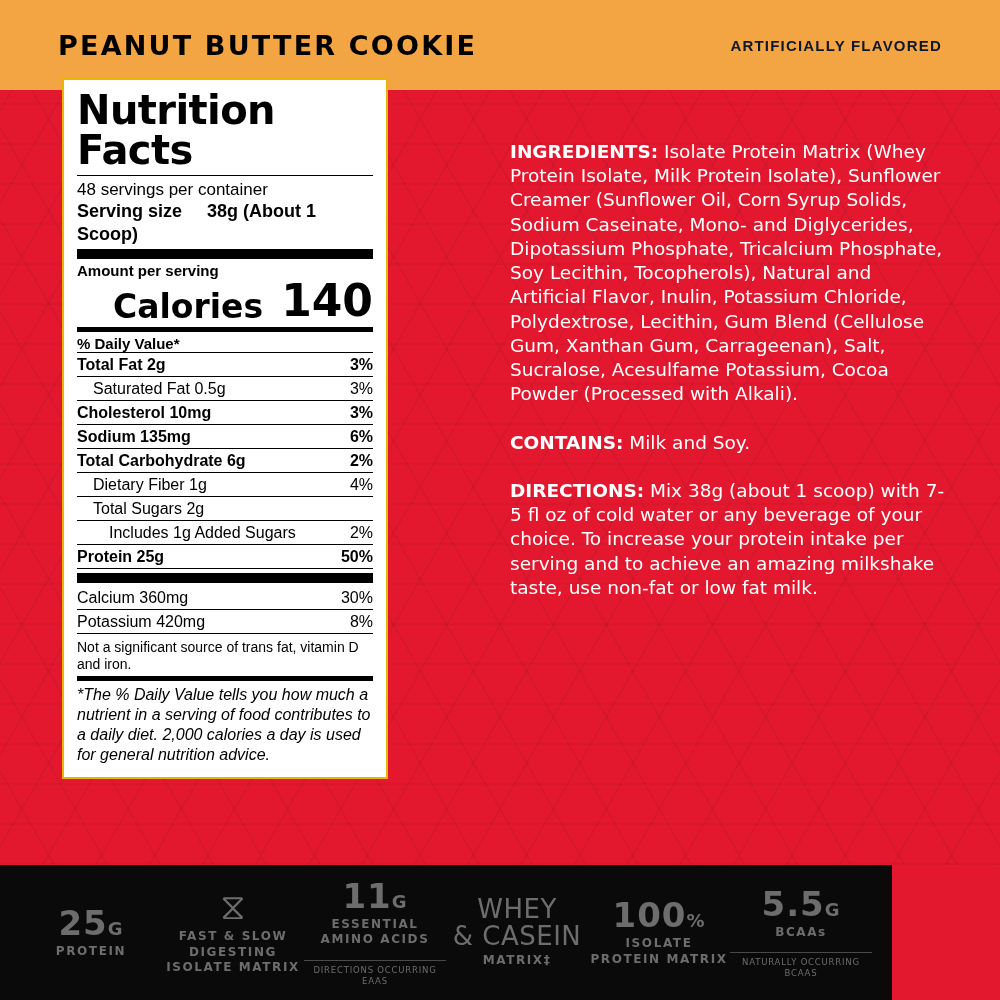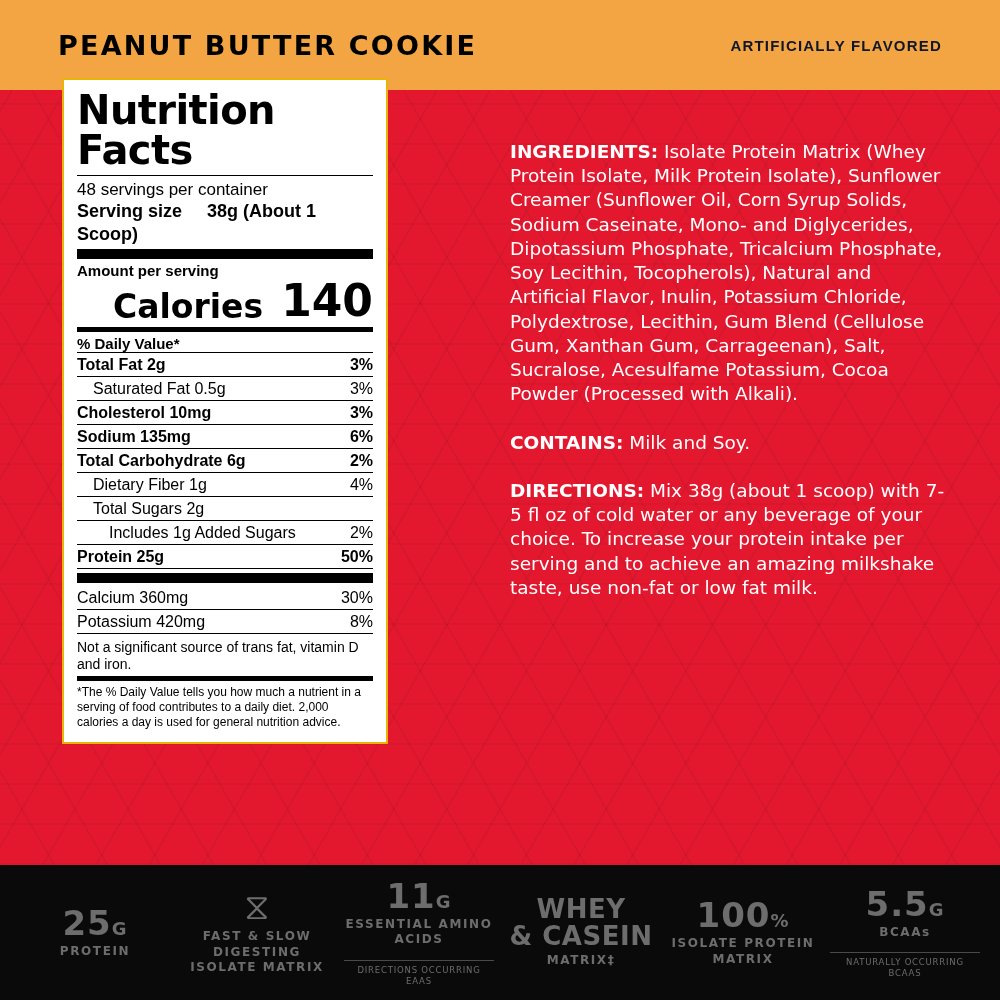--- a/index.html
+++ b/index.html
@@ -84,43 +84,42 @@
     display: flex; justify-content: space-between;
     font-size: 16px; padding: 3px 0 2px;
   }
   .nf-row.b { font-weight: bold; }
   .ind1 { padding-left: 16px; }
   .ind2 { padding-left: 32px; }
   .nf-note {
     font-size: 14px; line-height: 1.2; padding: 5px 0 3px;
   }
   .nf-foot {
-    font-size: 12px; line-height: 1.25; padding-top: 4px;
+    font-size: 16px; line-height: 1.25; padding-top: 4px; font-style: italic;
   }
   
   .txt-col {
     position: absolute;
     left: 510px; top: 140px;
     width: 435px;
     color: #fff;
     font-size: 18.5px;
     line-height: 1.31;
     font-family: "DejaVu Sans", sans-serif;
   }
   .txt-col p { margin-bottom: 24px; }
   .txt-col .lead { font-weight: bold; }
   
   .footer {
     position: absolute; top: 865px; left: 0;
-    width: 1000px; height: 135px;
+    width: 892px; height: 135px;
     background: #0a0a0a;
     display: flex; align-items: center;
-    justify-content: space-between;
+    justify-content: flex-end;
     padding: 0 20px;
-    gap: 8px;
   }
   .badge {
     color: #6d6d6d;
     text-align: center;
     font-family: "DejaVu Sans", sans-serif;
     width: 150px;
   }
   .badge .big {
     font-size: 34px; font-weight: bold; letter-spacing: 1px;
     line-height: 1.0;
@@ -128,21 +127,21 @@
   .badge .big .unit { font-size: 18px; }
   .badge .sub {
     font-size: 12px; letter-spacing: 1.6px; font-weight: bold;
     margin-top: 4px; line-height: 1.3;
   }
   .badge .sub2 {
     font-size: 8.5px; letter-spacing: 0.8px; margin-top: 12px;
     border-top: 1px solid #4a4a4a; padding-top: 4px; line-height: 1.25;
   }
   .badge .twoline {
-    font-size: 26px; font-weight: bold; line-height: 1.02; letter-spacing: 0.5px;
+    font-size: 26px; font-weight: normal; line-height: 1.02; letter-spacing: 0.5px;
   }
   .hourglass {
     font-size: 36px; line-height: 1; color: #6d6d6d;
   }
 </style>
 </head>
 <body>
 
 <div class="page">
 

